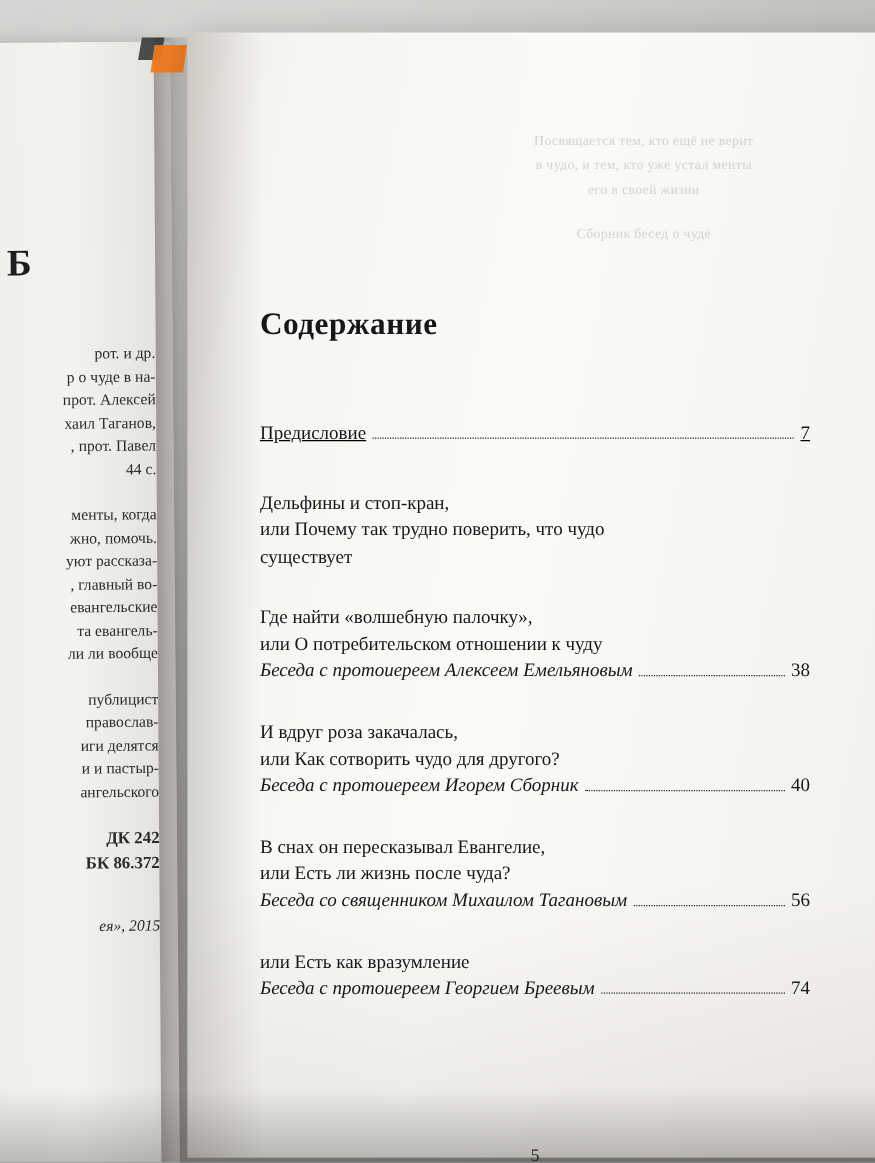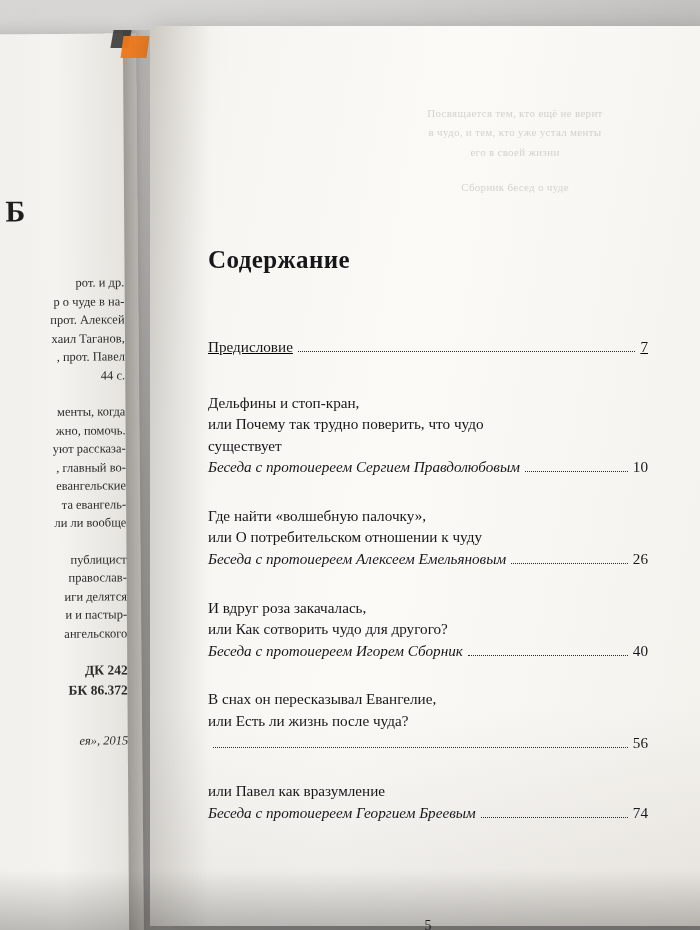--- a/index.html
+++ b/index.html
@@ -258,58 +258,54 @@
           <span class="txt">Предисловие</span>
           <span class="dots"></span>
           <span class="pg">7</span>
         </div>
       </div>
 
       <div class="entry">
         <div class="line">Дельфины и стоп-кран,</div>
         <div class="line">или Почему так трудно поверить, что чудо</div>
         <div class="line">существует</div>
-        <div class="line italic dotline">
-          <span class="txt">Беседа с протоиереем Сергием Правдолюбовым</span>
-          <span class="dots"></span>
-          <span class="pg">10</span>
-        </div>
       </div>
 
       <div class="entry">
         <div class="line">Где найти «волшебную палочку»,</div>
         <div class="line">или О потребительском отношении к чуду</div>
         <div class="line italic dotline">
           <span class="txt">Беседа с протоиереем Алексеем Емельяновым</span>
           <span class="dots"></span>
-          <span class="pg">26</span>
+          <span class="pg">38</span>
         </div>
       </div>
 
       <div class="entry">
         <div class="line">И вдруг роза закачалась,</div>
         <div class="line">или Как сотворить чудо для другого?</div>
         <div class="line italic dotline">
           <span class="txt">Беседа с протоиереем Игорем Сборник</span>
           <span class="dots"></span>
           <span class="pg">40</span>
         </div>
       </div>
 
       <div class="entry">
         <div class="line">В снах он пересказывал Евангелие,</div>
         <div class="line">или Есть ли жизнь после чуда?</div>
         <div class="line italic dotline">
+          <span class="txt">Беседа со священником Михаилом Тагановым</span>
           <span class="dots"></span>
           <span class="pg">56</span>
         </div>
       </div>
 
       <div class="entry">
-        <div class="line">или Павел как вразумление</div>
+        <div class="line">или Есть как вразумление</div>
         <div class="line italic dotline">
           <span class="txt">Беседа с протоиереем Георгием Бреевым</span>
           <span class="dots"></span>
           <span class="pg">74</span>
         </div>
       </div>
 
       <div class="page-number">5</div>
     </div>
   </div>

